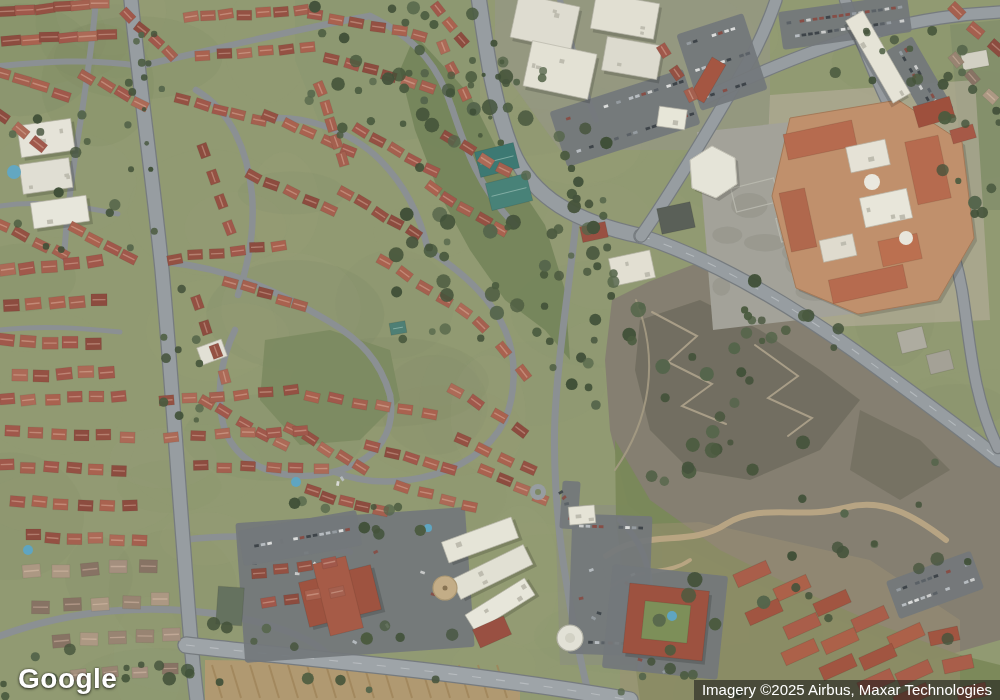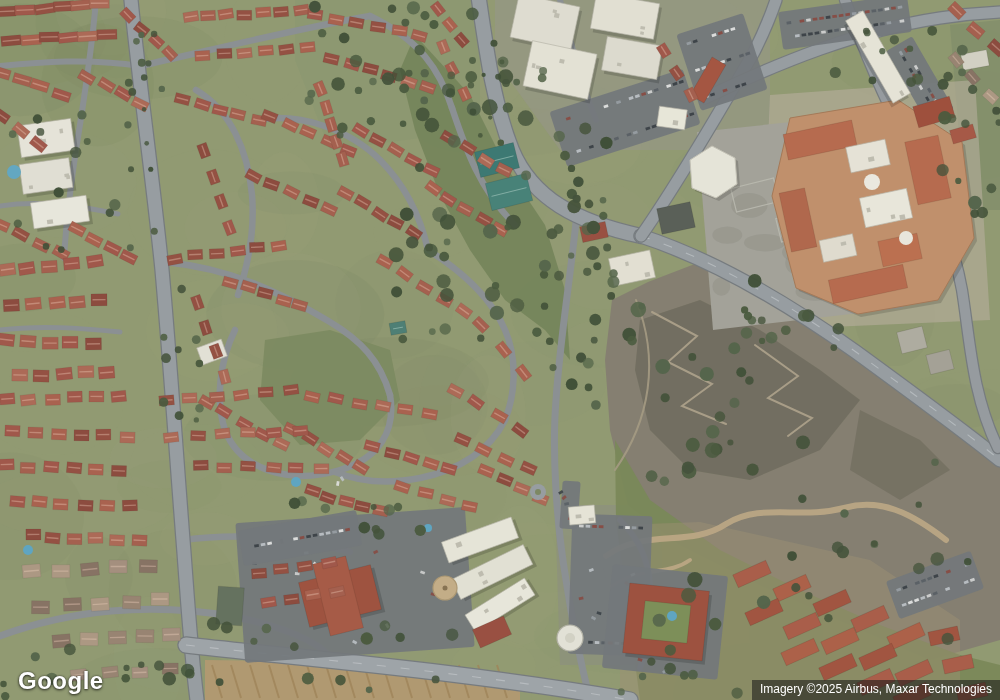--- a/index.html
+++ b/index.html
@@ -1,22 +1,22 @@
 <!DOCTYPE html>
 <html><head>
 <meta charset="utf-8">
 <style>
   html,body{margin:0;padding:0;background:#222;}
   .stage{position:relative;width:1000px;height:700px;overflow:hidden;background:#949c73;
          font-family:"Liberation Sans",sans-serif;cursor:default;}
   .stage svg{position:absolute;left:0;top:0;display:block;}
-  .google-logo{position:absolute;left:18px;bottom:5px;color:#fff;font-size:24px;font-weight:700;
+  .google-logo{position:absolute;left:18px;bottom:5px;color:#fff;font-size:28px;font-weight:700;
        letter-spacing:.5px;text-shadow:0 1px 3px rgba(0,0,0,.7),0 0 2px rgba(0,0,0,.5);user-select:none;}
   .attribution{position:absolute;right:0;bottom:0;background:rgba(25,25,25,.58);color:#fff;
-       font-size:12px;line-height:15px;padding:2px 8px 3px 8px;white-space:nowrap;}
+       font-size:15px;line-height:15px;padding:2px 8px 3px 8px;white-space:nowrap;}
 </style>
 </head>
 <body>
 
 <div class="stage">
   <svg id="map-svg" width="1000" height="700" viewBox="0 0 1000 700">
       <g>
         <rect x="0" y="0" width="1000" height="700" fill="#949c73"></rect>
         <ellipse cx="601.1037519201636" cy="313.80339129827917" rx="89.67260554432869" ry="53.486702071968466" fill="#8d9770" opacity="0.102"></ellipse>
         <ellipse cx="273.2279943302274" cy="437.321257754229" rx="90.58322538156062" ry="43.615852755028754" fill="#7f8a64" opacity="0.131"></ellipse>

